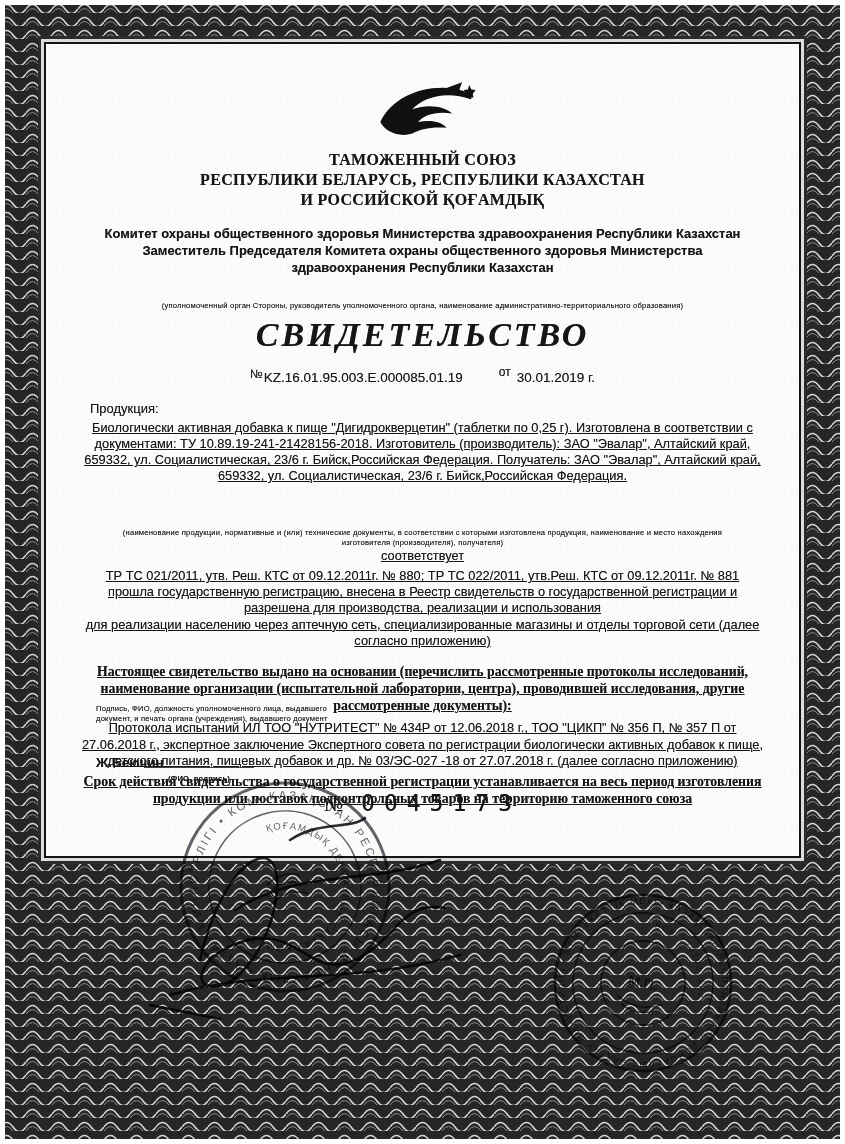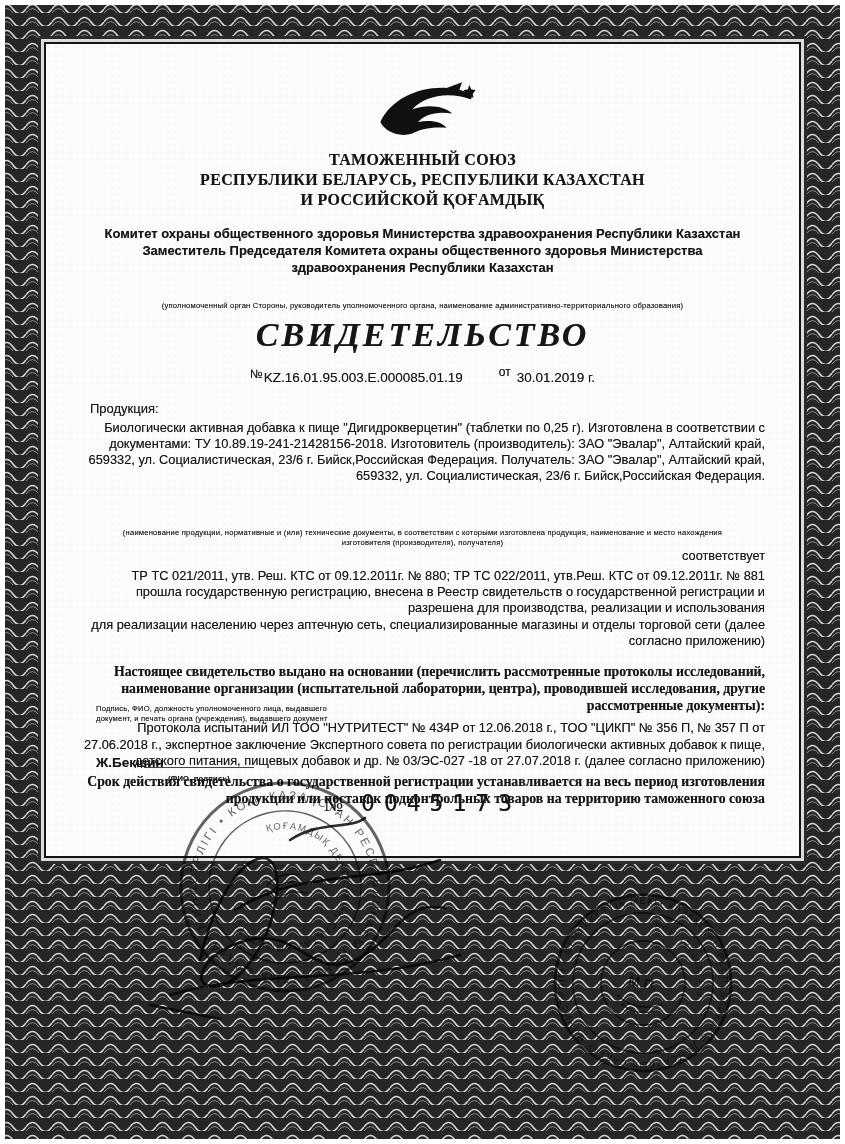--- a/index.html
+++ b/index.html
@@ -26,21 +26,21 @@
   .auth-note { margin-top:24px; text-align:center; }
   .cert-title { margin-top:5px; text-align:center;
                 font-family:"Liberation Serif", serif; font-weight:bold; font-style:italic;
                 font-size:34px; letter-spacing:3px; line-height:1.1; }
   .cert-sub { text-align:center; font-family:"Liberation Serif", serif;
               font-weight:bold; font-style:italic; font-size:19px; }
   .numrow { margin-top:12px; text-align:center; font-size:13.5px; }
   .numlabel { font-size:12px; vertical-align:4px; margin-right:1px; }
   .datelabel { font-size:12px; vertical-align:6px; margin:0 6px 0 36px; }
   .plabel { margin-top:16px; font-size:13px; text-indent:10px; }
-  .para { margin-top:4px; font-size:12.8px; line-height:1.26; text-align:right; }
+  .para { margin-top:4px; font-size:12.8px; line-height:1.26; text-align:center;text-decoration:underline; }
   .mt8 { margin-top:0; } .mt6 { margin-top:6px; } .mt14 { margin-top:14px; }
   .note-gap { margin-top:44px; text-align:center; padding:0 20px; }
   .bold-serif { font-family:"Liberation Serif", serif; font-weight:bold;
                 font-size:13.8px; line-height:1.25; }
   .sig-note { position:absolute; left:50px; bottom:132px; width:235px; }
   .sig-name { position:absolute; left:50px; bottom:86px; font-size:13.5px; font-weight:600; }
   .sig-caption { position:absolute; left:98px; bottom:72px; padding-top:6px;
                  border-top:1px solid #444; width:110px; text-align:center;font-weight:bold; }
   .serial { position:absolute; left:0; right:0; bottom:40px; text-align:center; }
   .serial-label { font-size:20px; margin-right:18px; font-family:"Liberation Serif", serif; }

